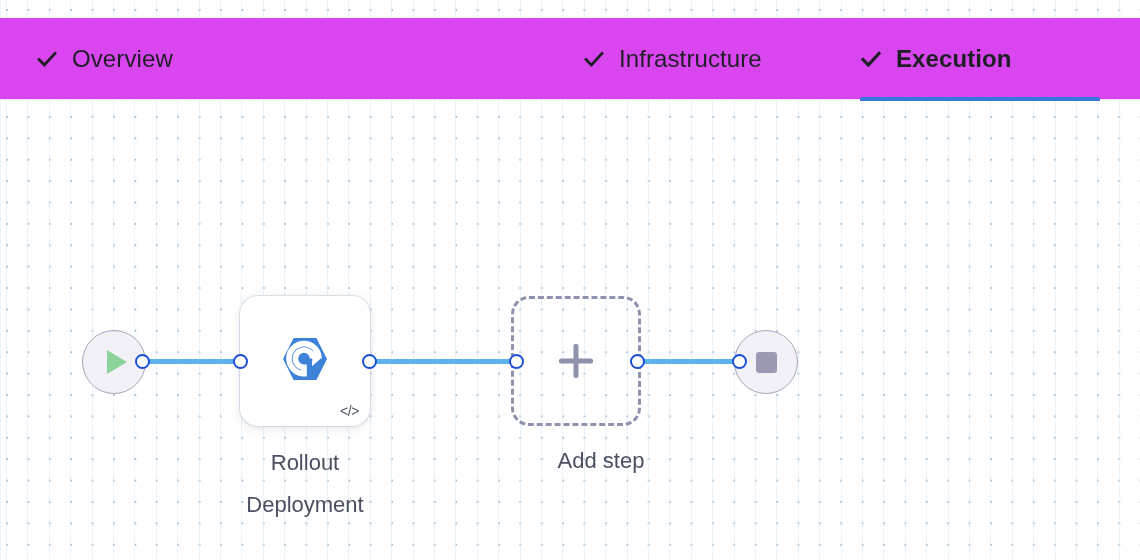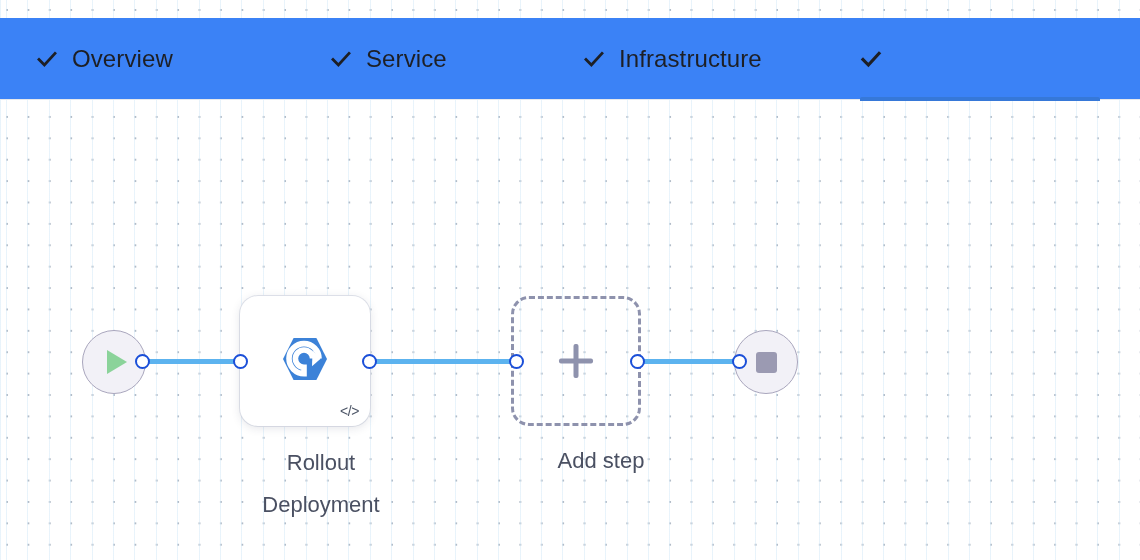--- a/index.html
+++ b/index.html
@@ -36,21 +36,21 @@
     background-position: 6px 0px, 6px 9px;
   }
 
   
   #tabbar {
     position: absolute;
     left: 0;
     top: 18px;
     width: 1140px;
     height: 82px;
-    background: #3b82f6;
+    background: #d946ef;
     border-bottom: 1px solid #e6e8ec;
     z-index: 20;
   }
 
   .tab {
     position: absolute;
     top: 0;
     height: 82px;
     display: flex;
     align-items: center;
@@ -229,44 +229,37 @@
 
   <div class="tab" style="left:36px;width:210px;">
     <span class="check">
       <svg width="22" height="22" viewBox="0 0 22 22">
         <path d="M3 11.5 L8.4 17 L19 5.4" fill="none" stroke="#1d1f25" stroke-width="2.8" stroke-linecap="square" stroke-linejoin="miter"></path>
       </svg>
     </span>
     <span class="tab-label">Overview</span>
   </div>
 
-  <div class="tab" style="left:330px;width:160px;">
-    <span class="check">
-      <svg width="22" height="22" viewBox="0 0 22 22">
-        <path d="M3 11.5 L8.4 17 L19 5.4" fill="none" stroke="#1d1f25" stroke-width="2.8" stroke-linecap="square" stroke-linejoin="miter"></path>
-      </svg>
-    </span>
-    <span class="tab-label">Service</span>
-  </div>
 
   <div class="tab" style="left:583px;width:250px;">
     <span class="check">
       <svg width="22" height="22" viewBox="0 0 22 22">
         <path d="M3 11.5 L8.4 17 L19 5.4" fill="none" stroke="#1d1f25" stroke-width="2.8" stroke-linecap="square" stroke-linejoin="miter"></path>
       </svg>
     </span>
     <span class="tab-label">Infrastructure</span>
   </div>
 
   <div class="tab active" style="left:860px;width:240px;">
     <span class="check">
       <svg width="22" height="22" viewBox="0 0 22 22">
         <path d="M3 11.5 L8.4 17 L19 5.4" fill="none" stroke="#1d1f25" stroke-width="3.2" stroke-linecap="square" stroke-linejoin="miter"></path>
       </svg>
     </span>
+    <span class="tab-label">Execution</span>
     <span class="tab-underline"></span>
   </div>
 
 </nav>
 
 <div id="flow">
 
   <div class="edge" style="left:142px;top:359px;width:100px;"></div>
   <div class="edge" style="left:369px;top:359px;width:148px;"></div>
   <div class="edge" style="left:637px;top:359px;width:102px;"></div>
@@ -282,21 +275,21 @@
         <path d="M14.6 5 H37.4 L48 26 L37.4 47 H14.6 L4 26 Z" fill="#3c82d8"></path>
         <path d="M33.6 25.6 A8.6 8.6 0 1 0 25 34.2 L25 40.6 A15 15 0 1 1 40 25.6" fill="none" stroke="#ffffff" stroke-width="5.6" stroke-linecap="butt"></path>
         <path d="M33.6 17.2 L41.6 25.8 L33 33.2 Z" fill="#ffffff"></path>
       </svg>
     </span>
     <span class="code-badge">&lt;/&gt;</span>
   </div>
   <div class="handle" style="left:233px;top:354px;"></div>
   <div class="handle" style="left:362px;top:354px;"></div>
 
-  <div class="node-label" style="left:201px;top:442px;width:240px;">Rollout
+  <div class="node-label" style="left:185px;top:442px;width:240px;">Rollout
 Deployment</div>
 
   <div class="add-card" style="left:511px;top:296px;">
     <span class="plus-icon"></span>
   </div>
   <div class="handle" style="left:509px;top:354px;"></div>
   <div class="handle" style="left:630px;top:354px;"></div>
 
   <div class="node-label" style="left:481px;top:440px;width:240px;">Add step</div>
 

